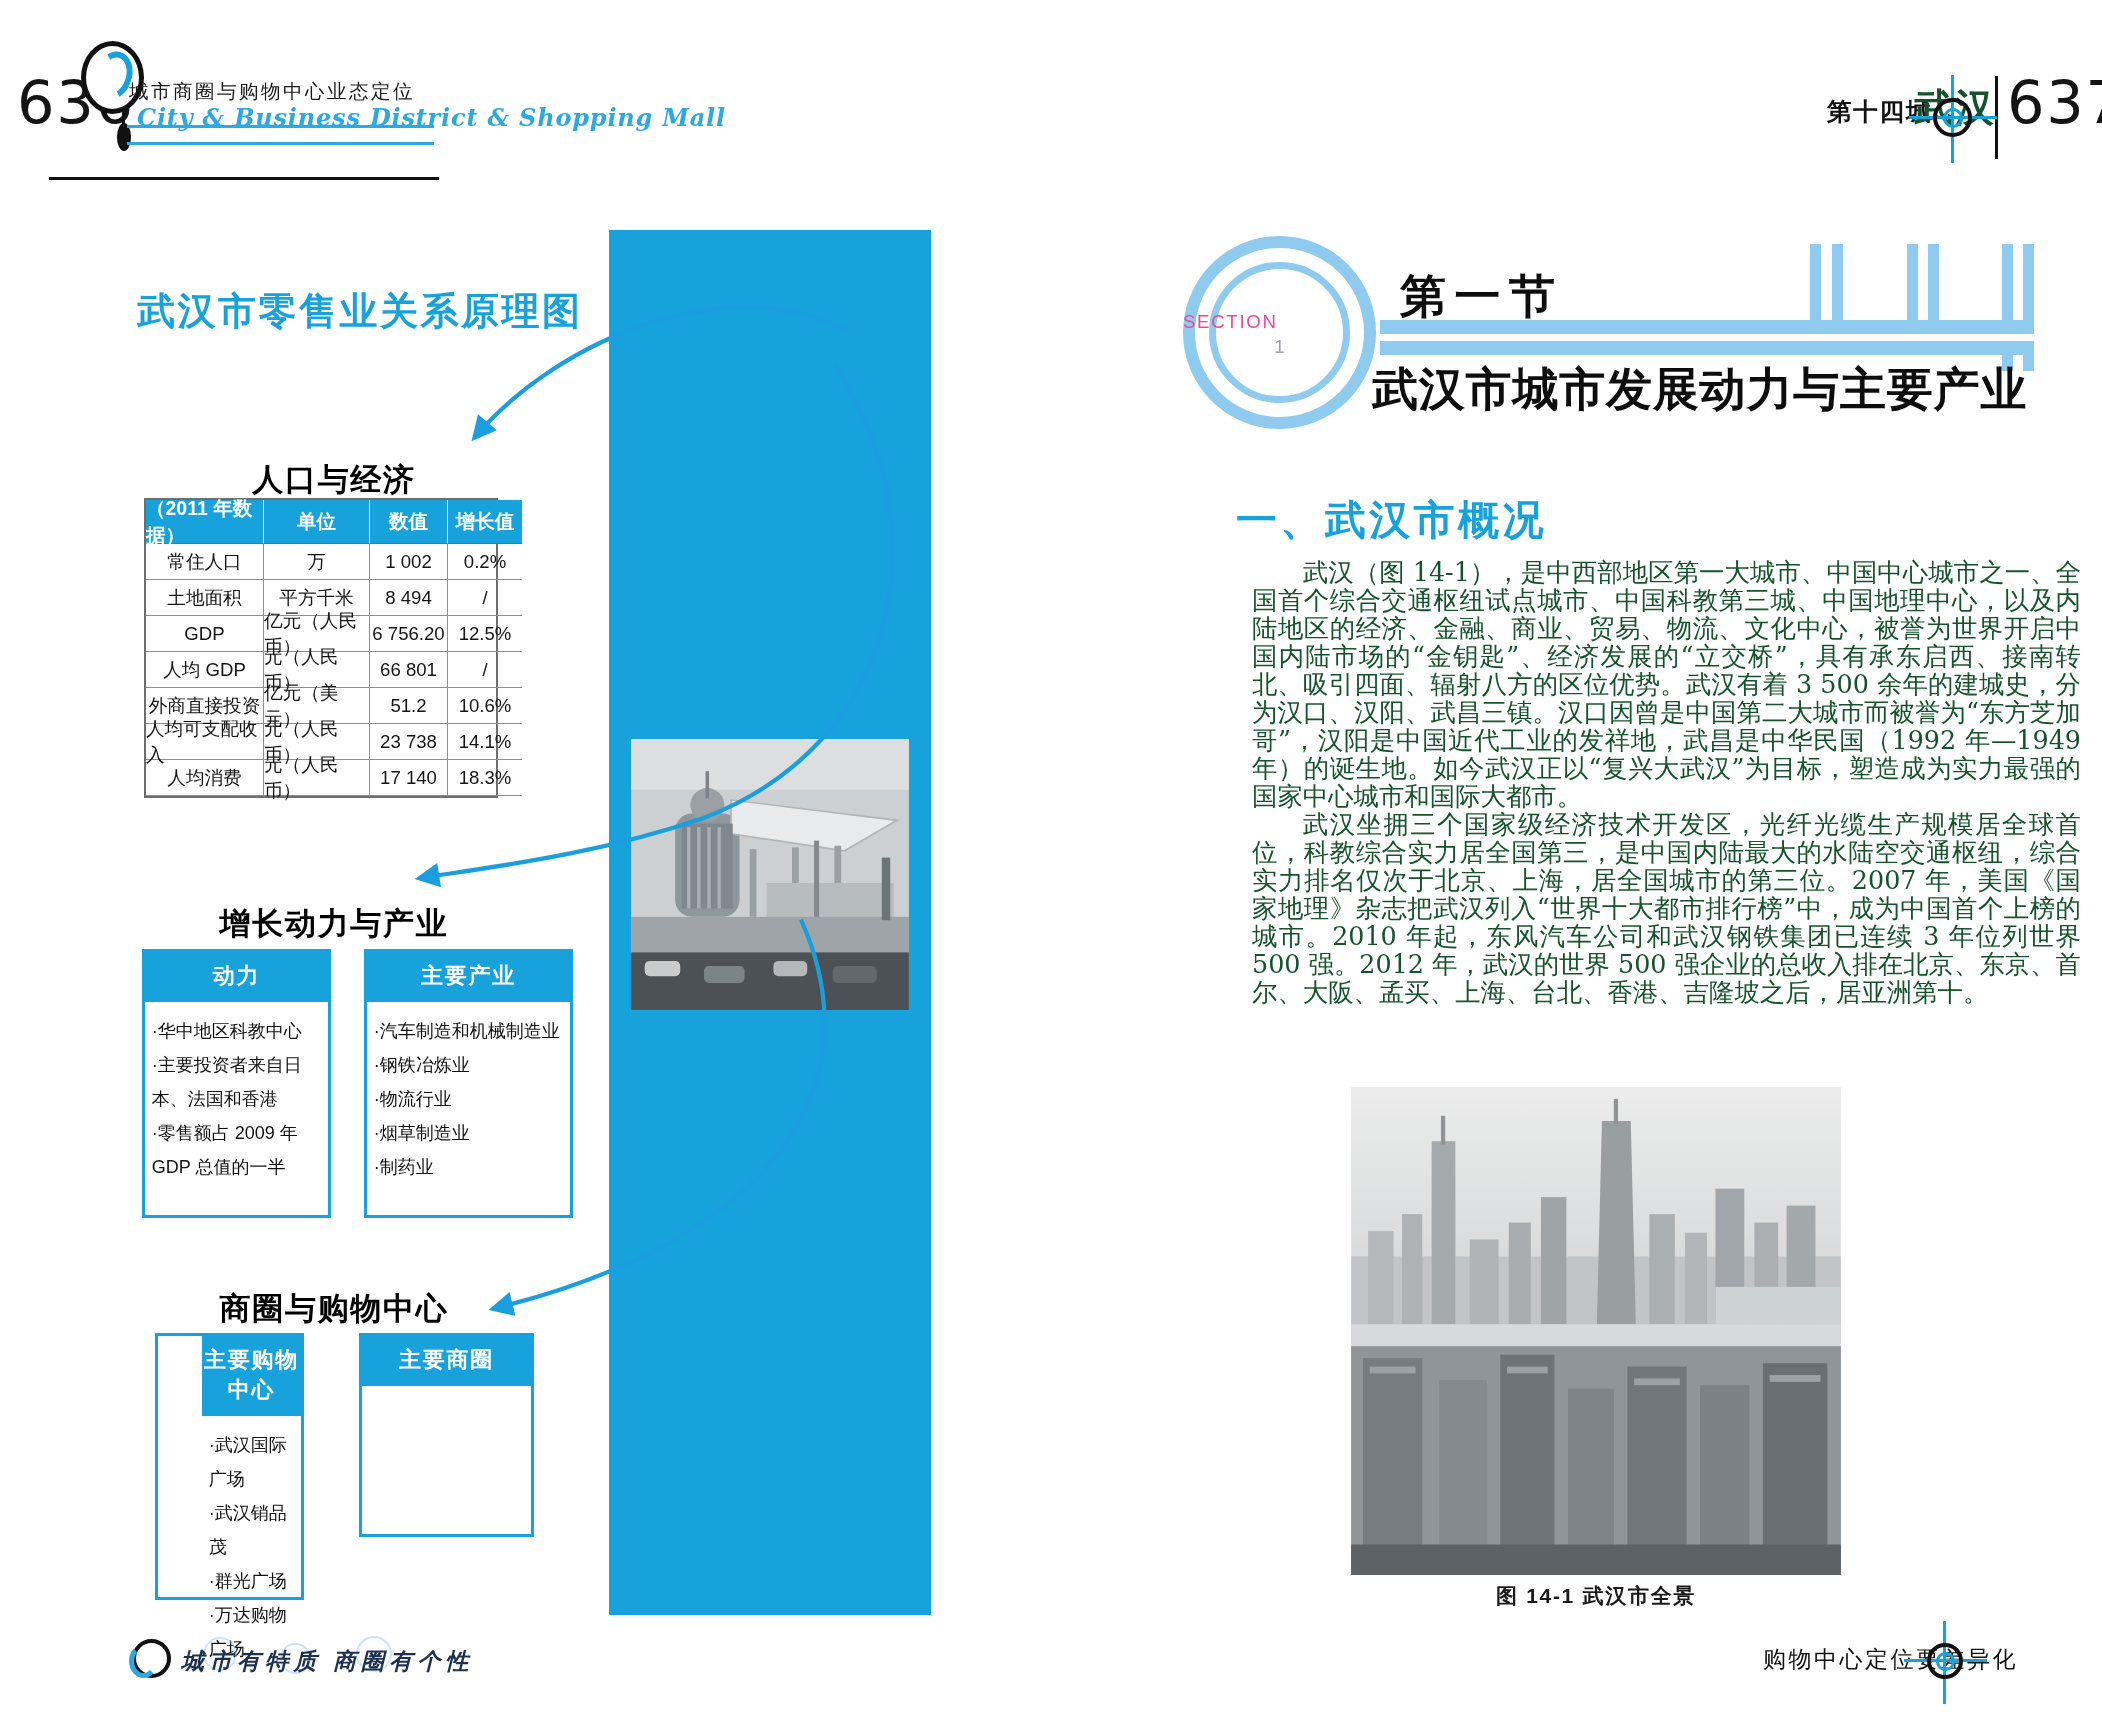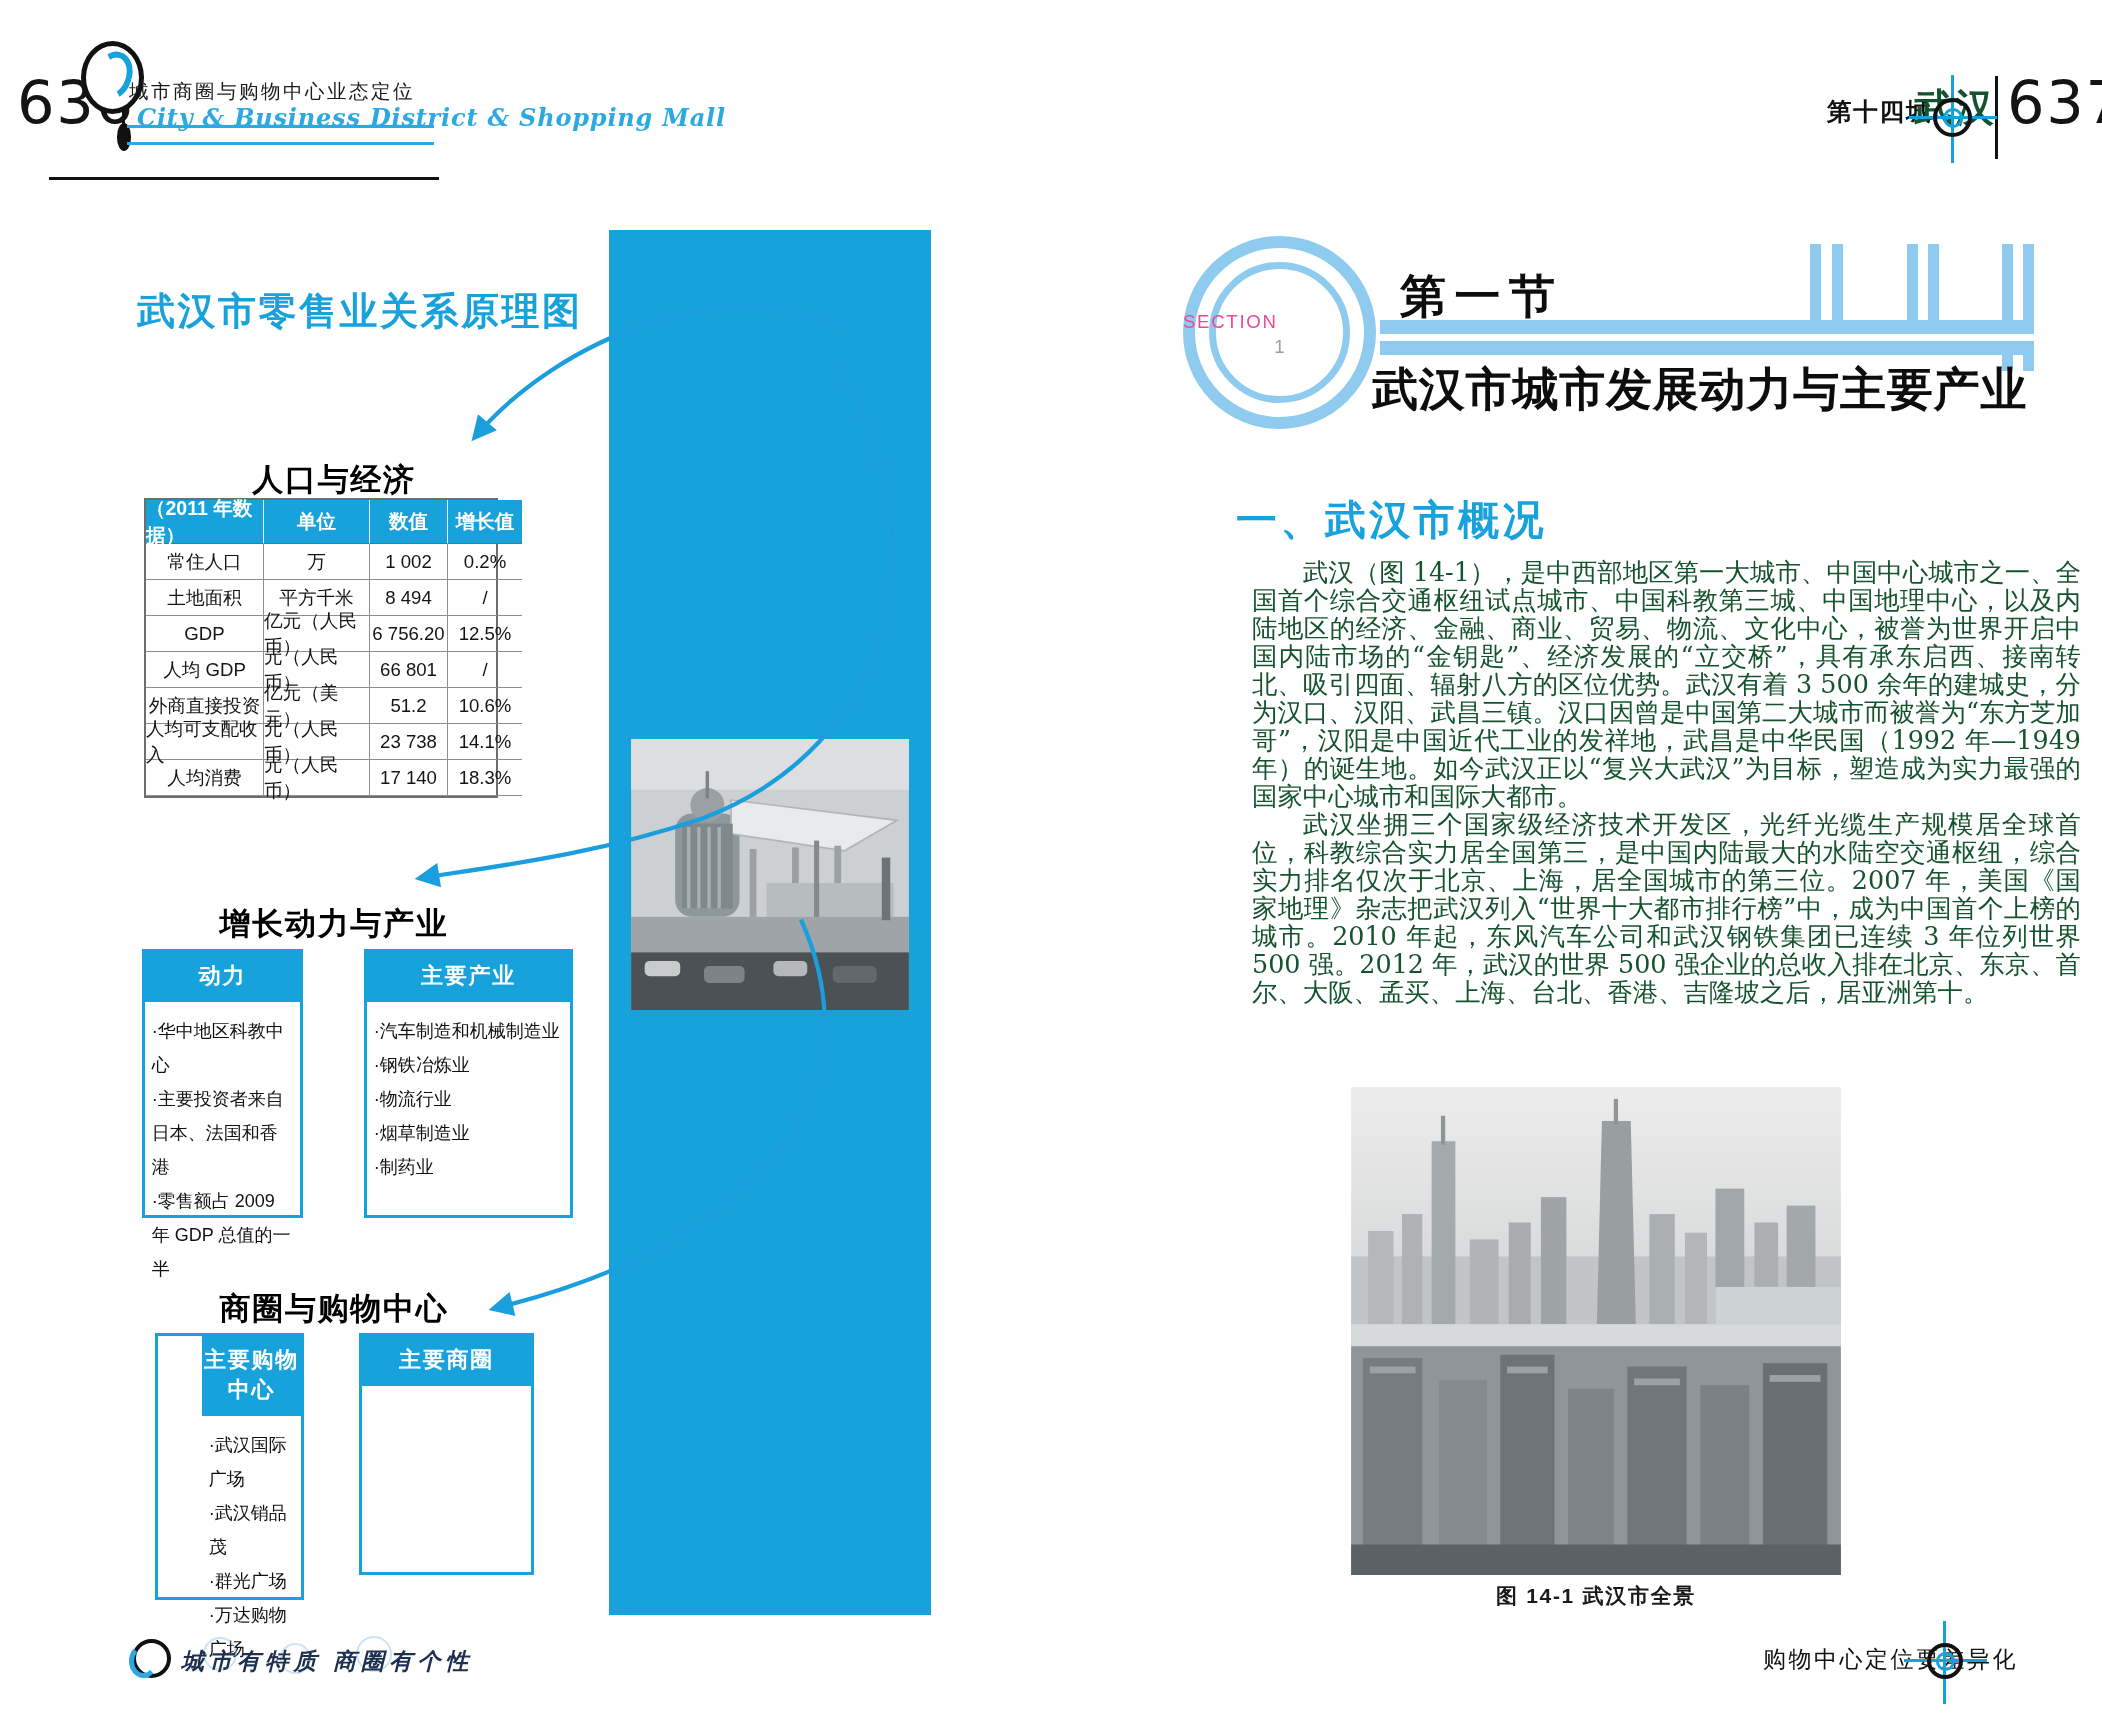--- a/index.html
+++ b/index.html
@@ -54,24 +54,24 @@
       font-size:18.6px; color:#141414; border-right:1.7px solid #8f8f8f; border-bottom:1.7px solid #8f8f8f; }
   .pop-table .c:nth-child(4n) { border-right:none; }
   .pop-table .hc { background:#17a2dc; color:#fff; font-weight:bold; font-size:19.5px;
       border-right:1.7px solid #eaf6fd; border-bottom:1.7px solid #6e6e6e; }
   .pop-table .hc:nth-child(4n) { border-right:none; }
 
   .box { position:absolute; border:3.4px solid #17a2dc; background:#fff; }
   .box-header { background:#17a2dc; color:#fff; text-align:center; font-size:22px; font-weight:bold;
       padding:9.3px 0 11px 0; letter-spacing:1.7px; }
   .box-body { padding:12px 6.8px 0 6.8px; font-size:18px; line-height:34px; color:#111; }
-  .bx-power    { left:142px; top:949px; width:161px; height:269px; }
+  .bx-power    { left:142px; top:949px; width:189px; height:269px; }
   .bx-industry { left:364px; top:949px; width:209px; height:269px; }
   .bx-malls    { left:155px; top:1333px; width:149px; height:267px;padding-left:44px; }
-  .bx-districts{ left:359px; top:1333px; width:175px; height:242px; }
+  .bx-districts{ left:359px; top:1333px; width:175px; height:204px; }
 
   
   .fl-ring { left:132px; top:1639px; width:39px; height:39px; border:4.2px solid #111; border-radius:50%; background:#fff; z-index:2;}
   .fl-arc  { left:129px; top:1644px; width:29px; height:34px; border:5.1px solid #2ba9e0; border-radius:50%;
              border-right-color:transparent; border-top-color:transparent; z-index:3;}
   .fl-slogan { left:181px; top:1646px; font-size:23px; font-weight:bold; font-style:italic; color:#1d3050;
                letter-spacing:5.1px; z-index:2; }
   .fl-wm { border:2.5px solid rgba(140,195,235,.45); border-radius:50%; }
 
   

